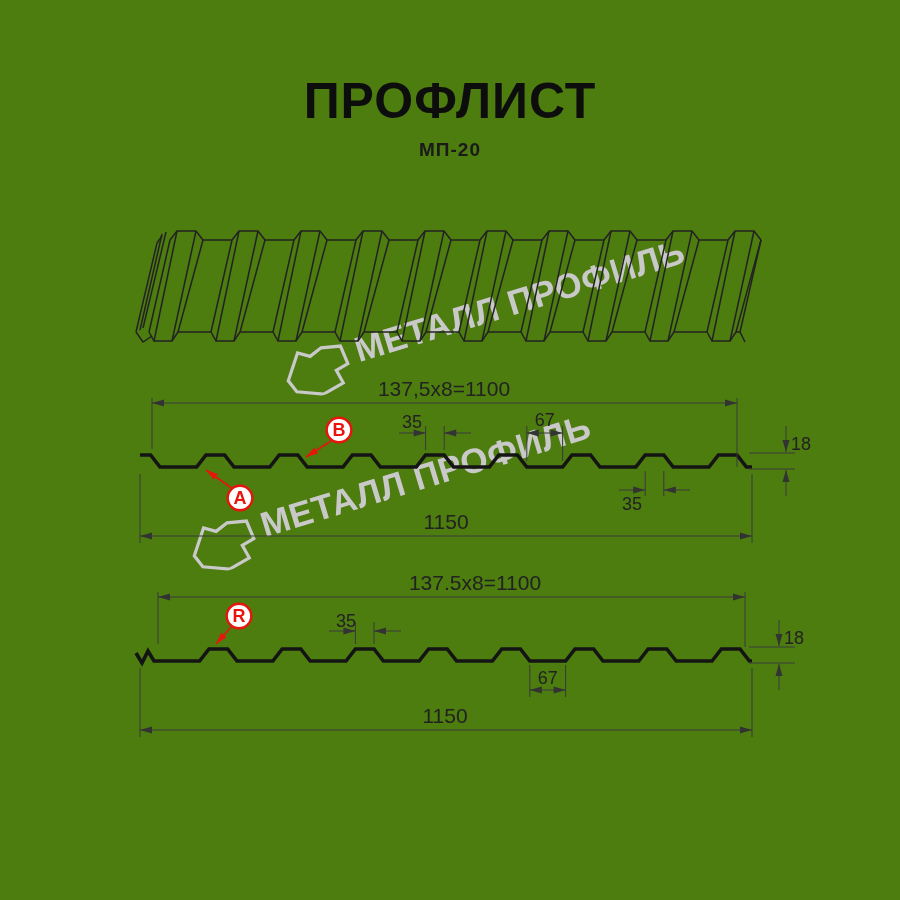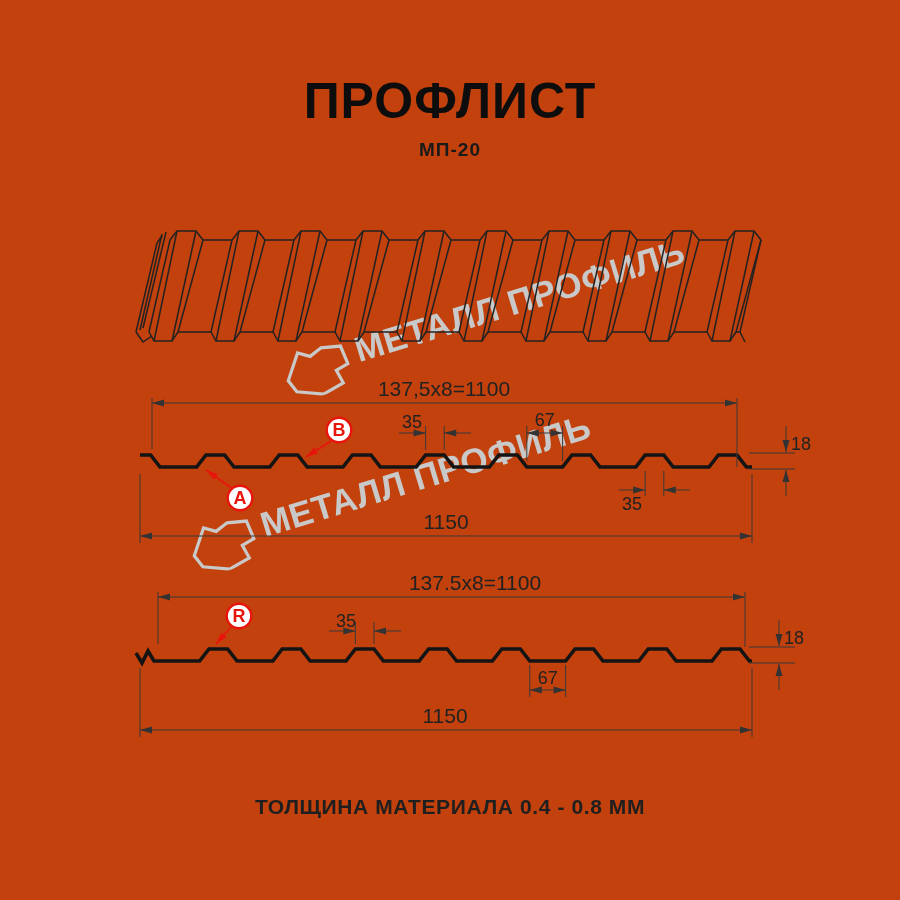--- a/index.html
+++ b/index.html
@@ -1,16 +1,16 @@
 <!DOCTYPE html>
 <html><head>
 <meta charset="utf-8">
 <style>
   html,body{margin:0;padding:0;background:#fff;}
-  .stage{position:relative;width:900px;height:900px;background:#c2410c;overflow:hidden;
+  .stage{position:relative;width:900px;height:900px;background:#4d7c0f;overflow:hidden;
          font-family:"Liberation Sans",sans-serif;color:#111;}
   
   header{position:absolute;top:72px;left:0;width:100%;text-align:center;z-index:3;}
   header h1{margin:0;font-size:50px;font-weight:bold;letter-spacing:1px;color:#0d0d0d;}
   .subtitle{margin-top:9px;font-size:19px;font-weight:bold;letter-spacing:1px;color:#1a1a1a;}
   
   footer{position:absolute;top:795px;left:0;width:100%;text-align:center;z-index:3;}
   footer div{font-size:21px;font-weight:bold;letter-spacing:.6px;color:#1f1f1f;}
   
   .wm{position:absolute;display:flex;align-items:flex-end;gap:9px;z-index:1;
@@ -184,17 +184,14 @@
       <line class="thin" x1="779" y1="690" x2="779" y2="664" marker-end="url(#ab)"></line>
       <text class="dim" x="784" y="644" text-anchor="start">18</text>
 
       <line class="thin" x1="140" y1="668" x2="140" y2="737"></line>
       <line class="thin" x1="752" y1="668" x2="752" y2="737"></line>
       <line class="thin" x1="140" y1="730" x2="752" y2="730" marker-start="url(#ab)" marker-end="url(#ab)"></line>
       <text class="dimlg" x="445" y="723" text-anchor="middle">1150</text>
     </g>
   </svg>
 
-  <footer>
-    <div>ТОЛЩИНА МАТЕРИАЛА 0.4 - 0.8 ММ</div>
-  </footer>
 
 </div>
 
 </body></html>

